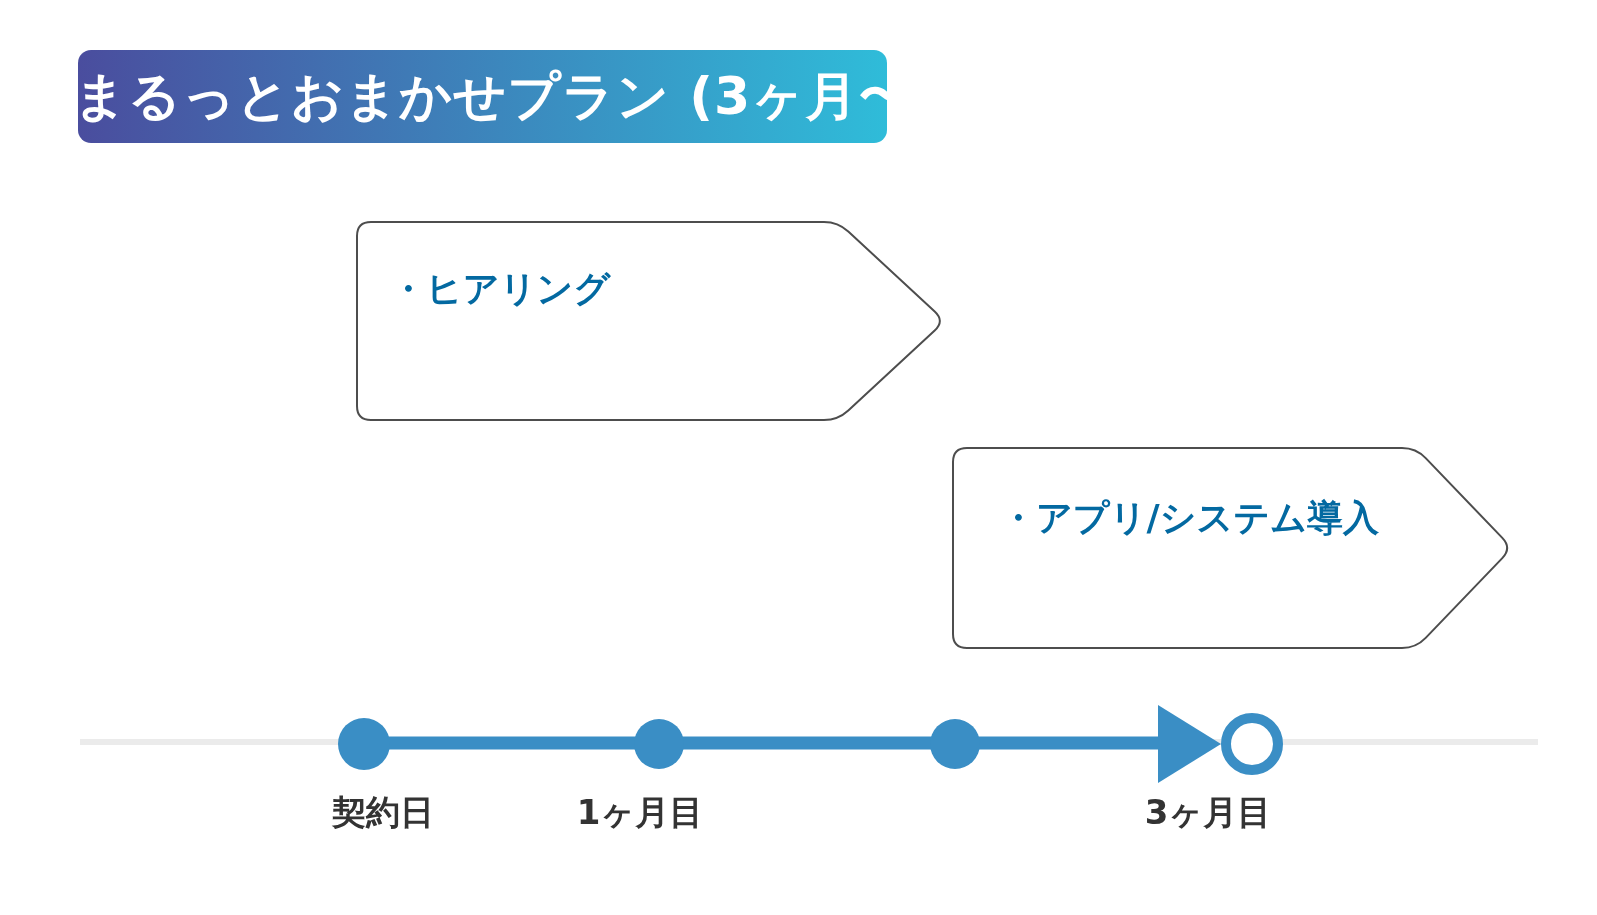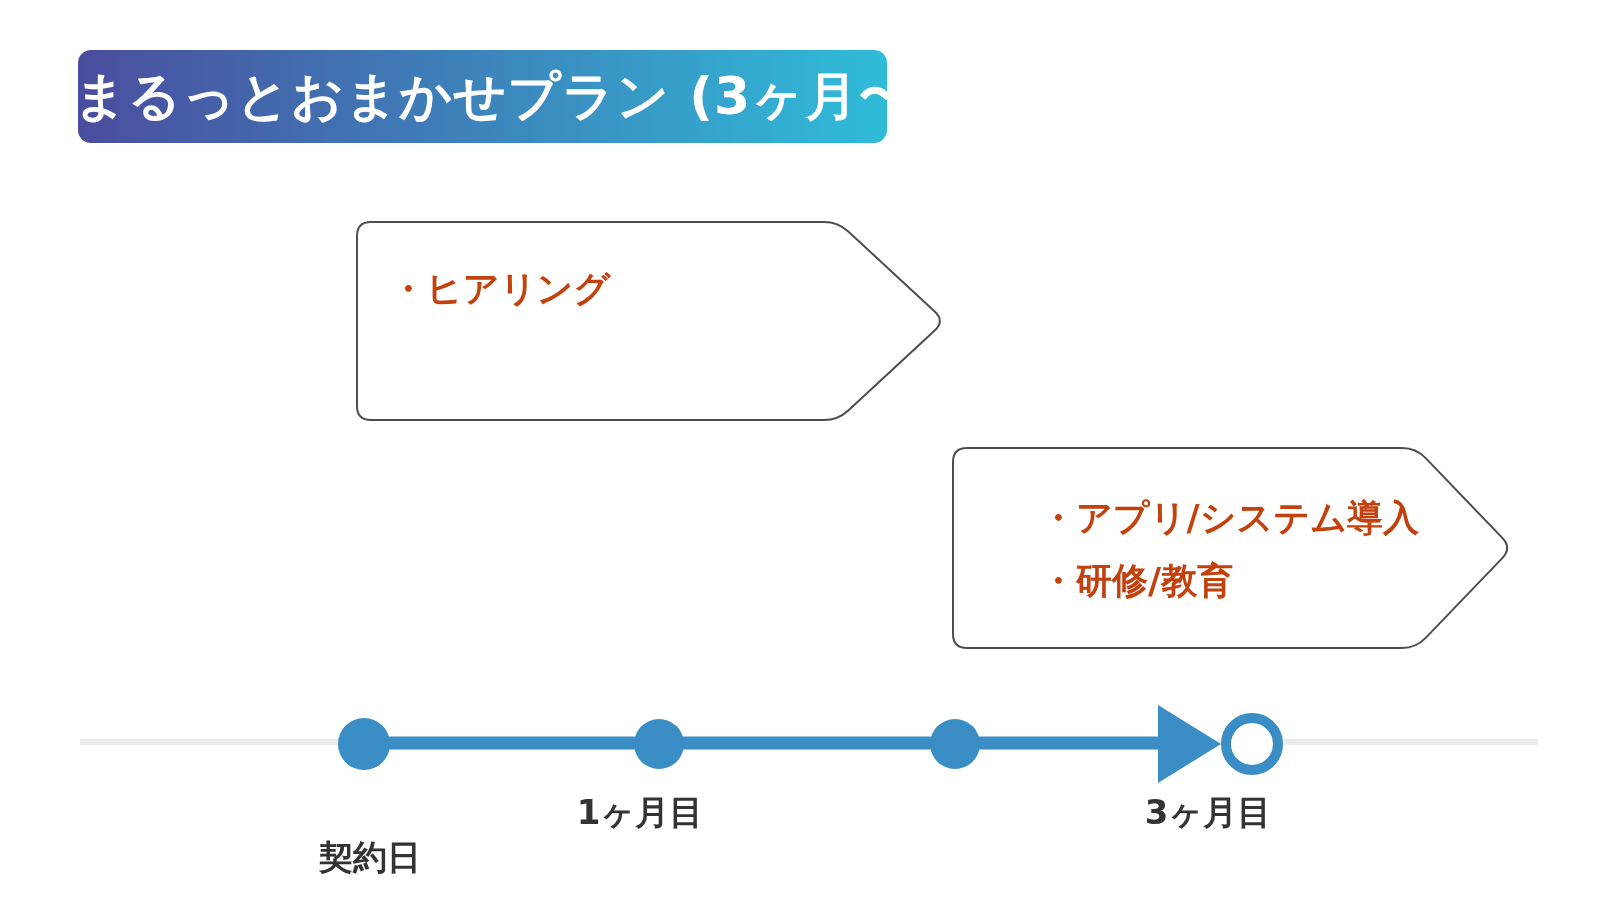--- a/index.html
+++ b/index.html
@@ -23,40 +23,40 @@
     align-items: center;
     justify-content: center;
     color: #ffffff;
     font-size: 52px;
     font-weight: 700;
     letter-spacing: 1px;
     white-space: nowrap;
   }
   .callout-text {
     position: absolute;
-    color: #c2410c;
+    color: #0369a1;
     font-size: 36px;
     font-weight: 700;
     line-height: 63px;
     white-space: nowrap;
   }
   .callout-text-1 { left: 390px; top: 257px; }
-  .callout-text-2 { left: 1040px; top: 486px; }
+  .callout-text-2 { left: 1000px; top: 486px; }
   .tl-label {
     position: absolute;
     top: 790px;
     width: 240px;
     text-align: center;
     color: #333333;
     font-size: 34px;
     font-weight: 700;
     line-height: 44px;
     white-space: nowrap;
   }
-  .tl-label-0 { left: 250px; margin-top: 45px; }
+  .tl-label-0 { left: 263px; }
   .tl-label-1 { left: 520px; }
   .tl-label-2 { left: 830px; }
   .tl-label-3 { left: 1088px; }
 </style>
 </head>
 <body>
 
 <div class="page">
 
   <svg class="layer-svg" width="1597" height="915" viewBox="0 0 1597 915">
@@ -89,20 +89,19 @@
   </svg>
 
   <div class="title-text">①まるっとおまかせプラン (3ヶ月〜)</div>
 
   <div class="callout-text callout-text-1">
     <div>・ヒアリング</div>
   </div>
 
   <div class="callout-text callout-text-2">
     <div>・アプリ/システム導入</div>
-    <div>・研修/教育</div>
   </div>
 
   <div class="tl-label tl-label-0">契約日</div>
   <div class="tl-label tl-label-1">1ヶ月目</div>
   <div class="tl-label tl-label-3">3ヶ月目</div>
 
 </div>
 
 </body></html>

